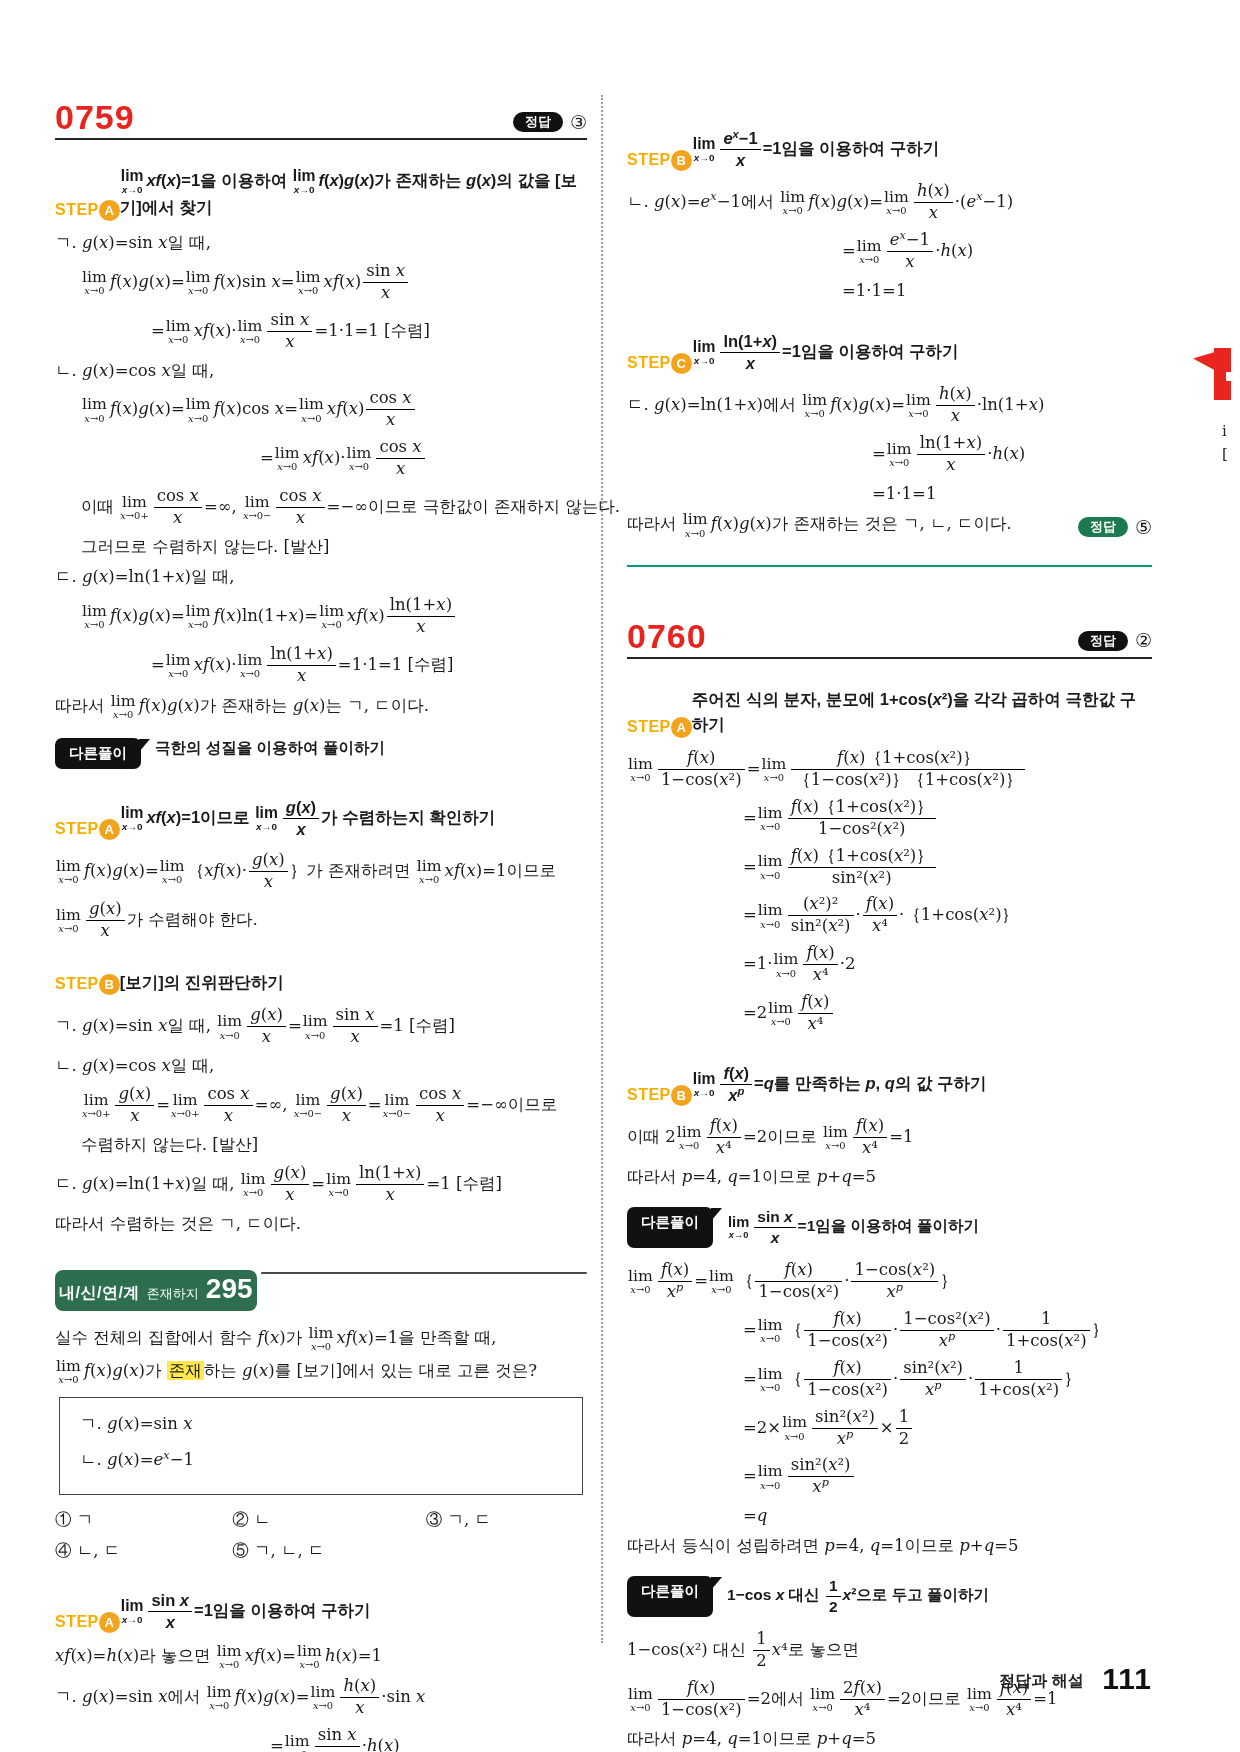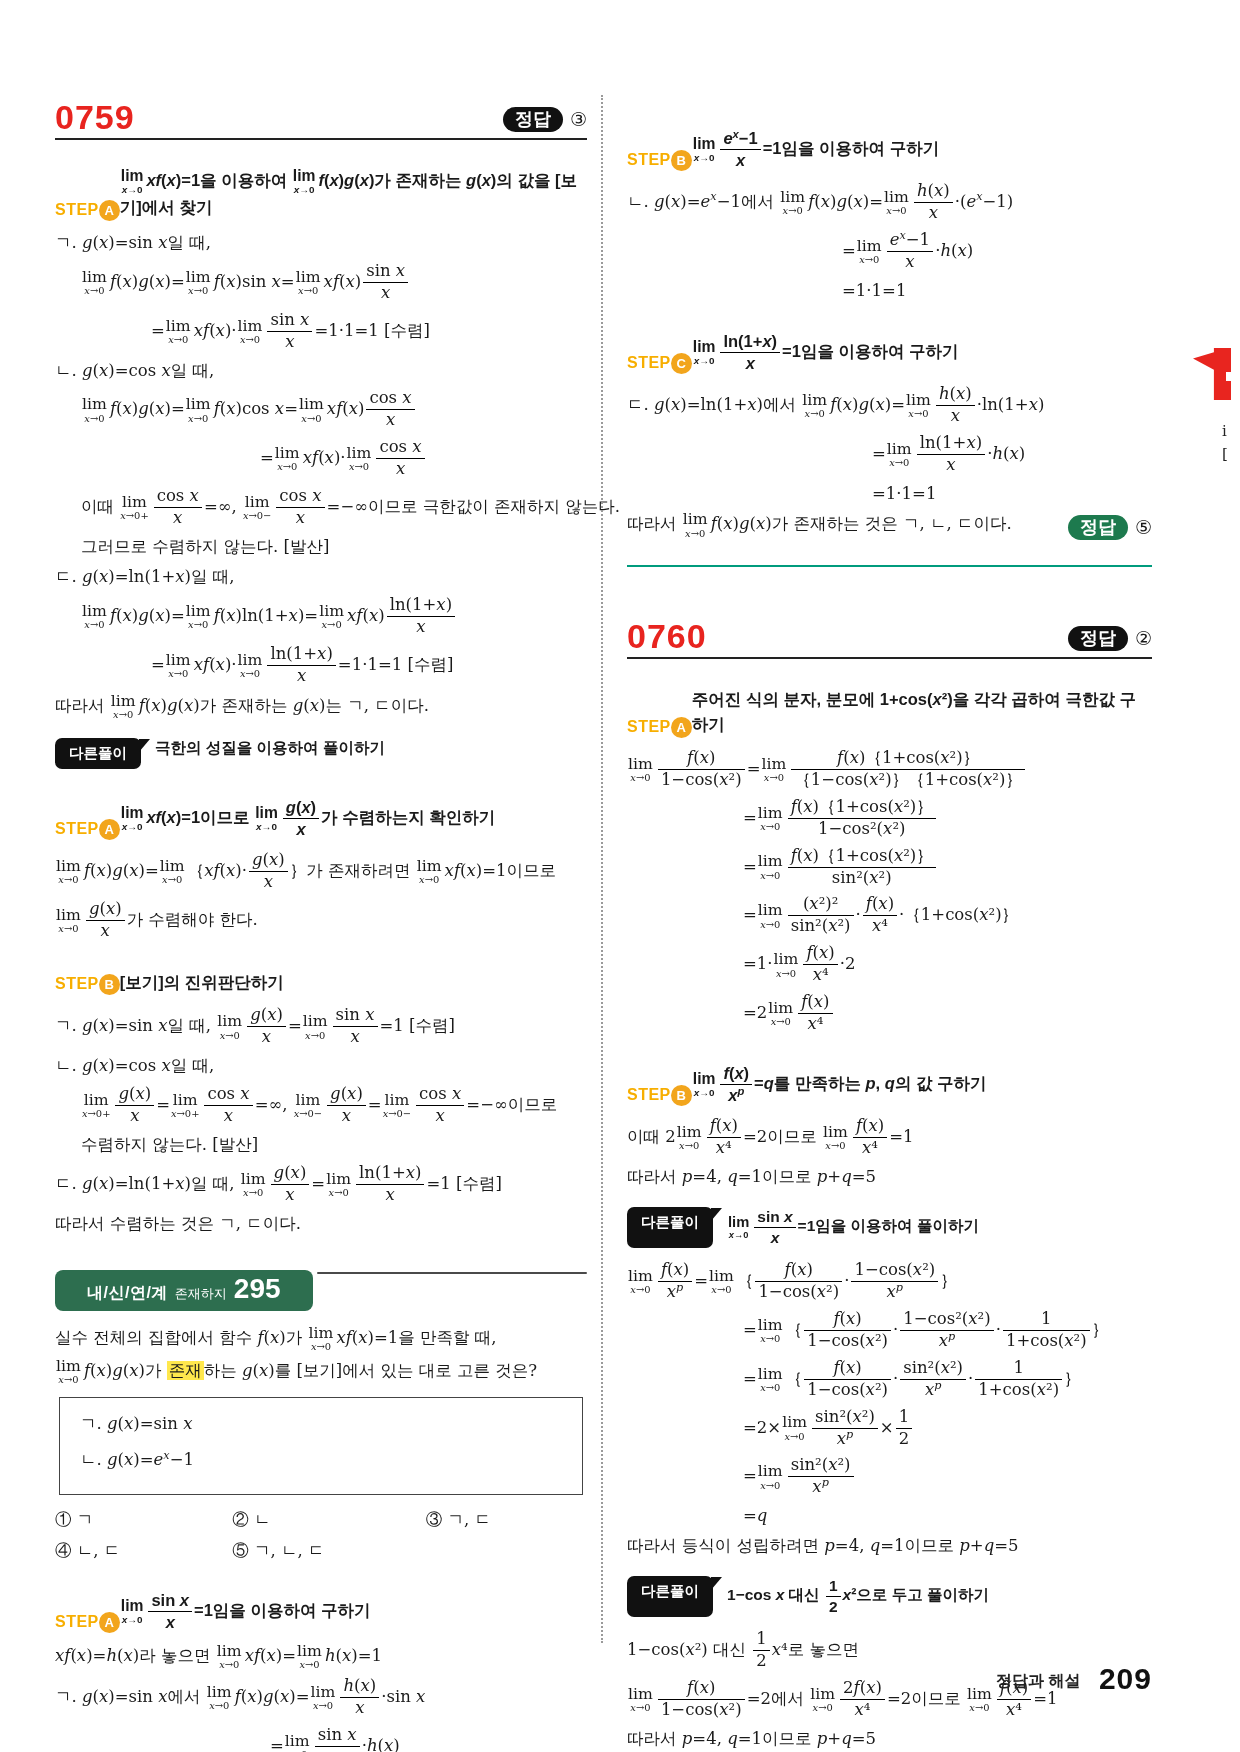--- a/index.html
+++ b/index.html
@@ -8,21 +8,21 @@
   
   .col{position:absolute;top:100px;}
   #col-left{left:55px;width:532px;}
   #col-right{left:627px;width:525px;}
   #divider{position:absolute;left:601px;top:95px;height:1548px;width:0;border-left:2px dotted #9a9a9a;}
   
   .probhead{display:flex;align-items:flex-end;justify-content:space-between;
             border-bottom:2.5px solid #222;padding-bottom:4px;margin-bottom:16px;}
   .prob-num{color:#e8241f;font-weight:bold;font-size:34px;letter-spacing:1px;line-height:1;}
   .ansgrp{display:flex;align-items:center;gap:7px;padding-bottom:2px;}
-  .pill{background:#111;color:#fff;border-radius:13px;padding:3px 12px 4px;font-size:18px;font-weight:bold;line-height:1;}
+  .pill{background:#111;color:#fff;border-radius:13px;padding:3px 12px 4px;font-size:13px;font-weight:bold;line-height:1;}
   .pill.green{background:#1d7a4e;}
   .ans-num{font-size:19px;line-height:1;font-family:"DejaVu Sans",sans-serif;}
   
   .step-row{display:flex;align-items:flex-end;gap:0;margin:28px 0 10px;}
   .step-word{color:#f7ae00;font-weight:bold;font-size:16px;letter-spacing:.5px;line-height:22px;white-space:nowrap;}
   .step-letter{flex:none;width:21px;height:21px;border-radius:50%;background:#f2a51c;color:#fff;
                font-weight:bold;text-align:center;line-height:21px;font-size:13px;}
   .step-title{font-weight:bold;font-size:16.5px;line-height:1.55;}
   
   .alt-row{display:flex;gap:14px;margin:18px 0 12px;}
@@ -42,21 +42,21 @@
   .frac .num{display:block;padding:0 3px 1px;}
   .frac .den{display:block;border-top:1.3px solid #000;padding:1px 3px 0;}
   .lim{display:inline-block;text-align:center;vertical-align:middle;margin:0 3px 0 1px;line-height:1;}
   .lim .t{display:block;font-size:.95em;}
   .lim .b{display:block;font-size:.6em;margin-top:1.5px;}
   sup.s{font-size:.68em;vertical-align:super;line-height:0;}
   .hl{background:#ffe84d;padding:0 2px;}
   
   .b295-row{display:flex;align-items:flex-start;margin:34px 0 14px;}
   .b295{display:inline-flex;align-items:baseline;gap:7px;background:#2d6e4f;color:#fff;
-        border-radius:8px;padding:6px 32px 7px;}
+        border-radius:8px;padding:6px 4px 7px;}
   .b295-main{font-weight:bold;font-size:16px;letter-spacing:.5px;}
   .b295-sub{font-size:13px;}
   .b295-num{font-size:28px;font-weight:bold;line-height:.9;}
   .b295-line{flex:1;height:2px;background:#4a4a4a;margin-top:2px;margin-left:4px;border-radius:1px;}
   
   .optbox{border:1.6px solid #444;padding:14px 20px 10px;margin:12px 4px 14px;}
   .optbox .math-line{margin-bottom:12px;}
   .choices{display:grid;grid-template-columns:1.1fr 1.2fr 1fr;row-gap:9px;
            font-family:"DejaVu Serif",serif;font-size:16.5px;margin:2px 0 6px;}
   
@@ -251,15 +251,15 @@
   <div id="bookmark">
     <span class="speck"></span>
   </div>
   <div id="edge-glyphs">
     <div>i</div>
     <div>[</div>
   </div>
 
   <div id="footer">
     <span class="flabel">정답과 해설</span>
-    <span class="fpage">209</span>
+    <span class="fpage">111</span>
   </div>
 </div>
 
 </body></html>

